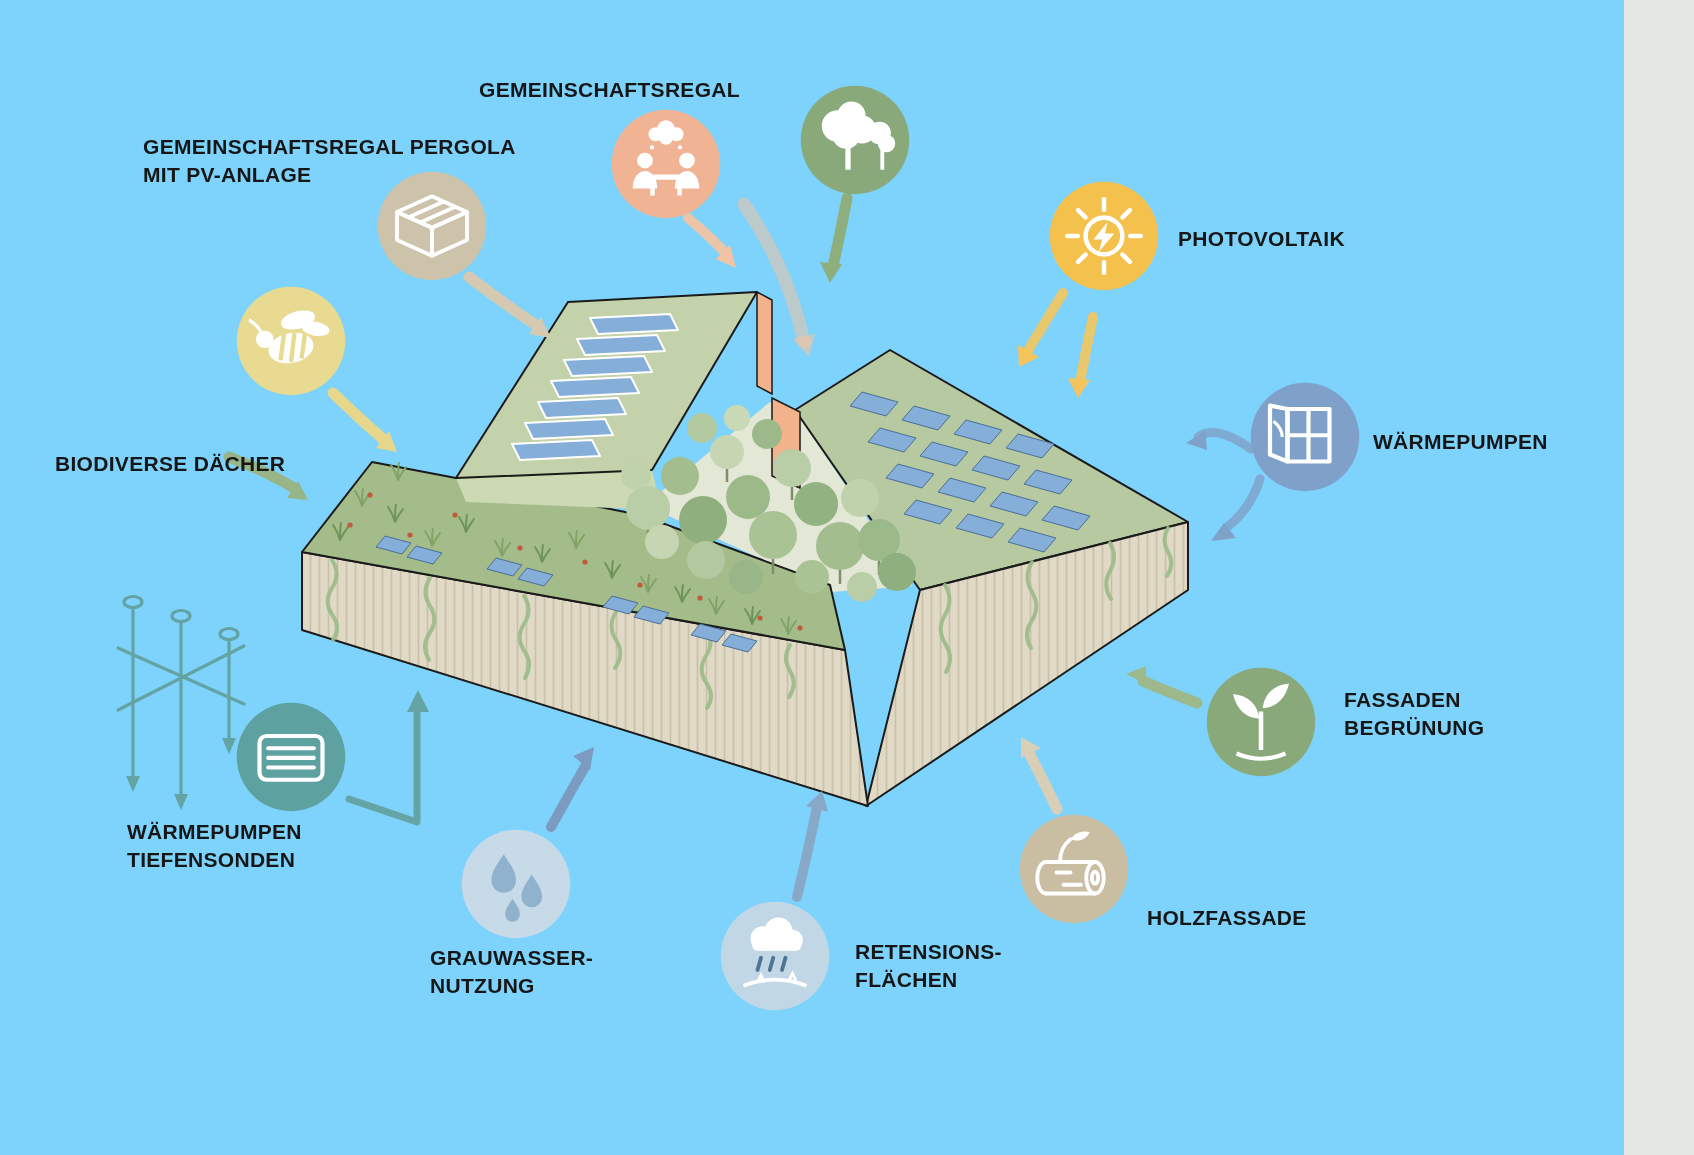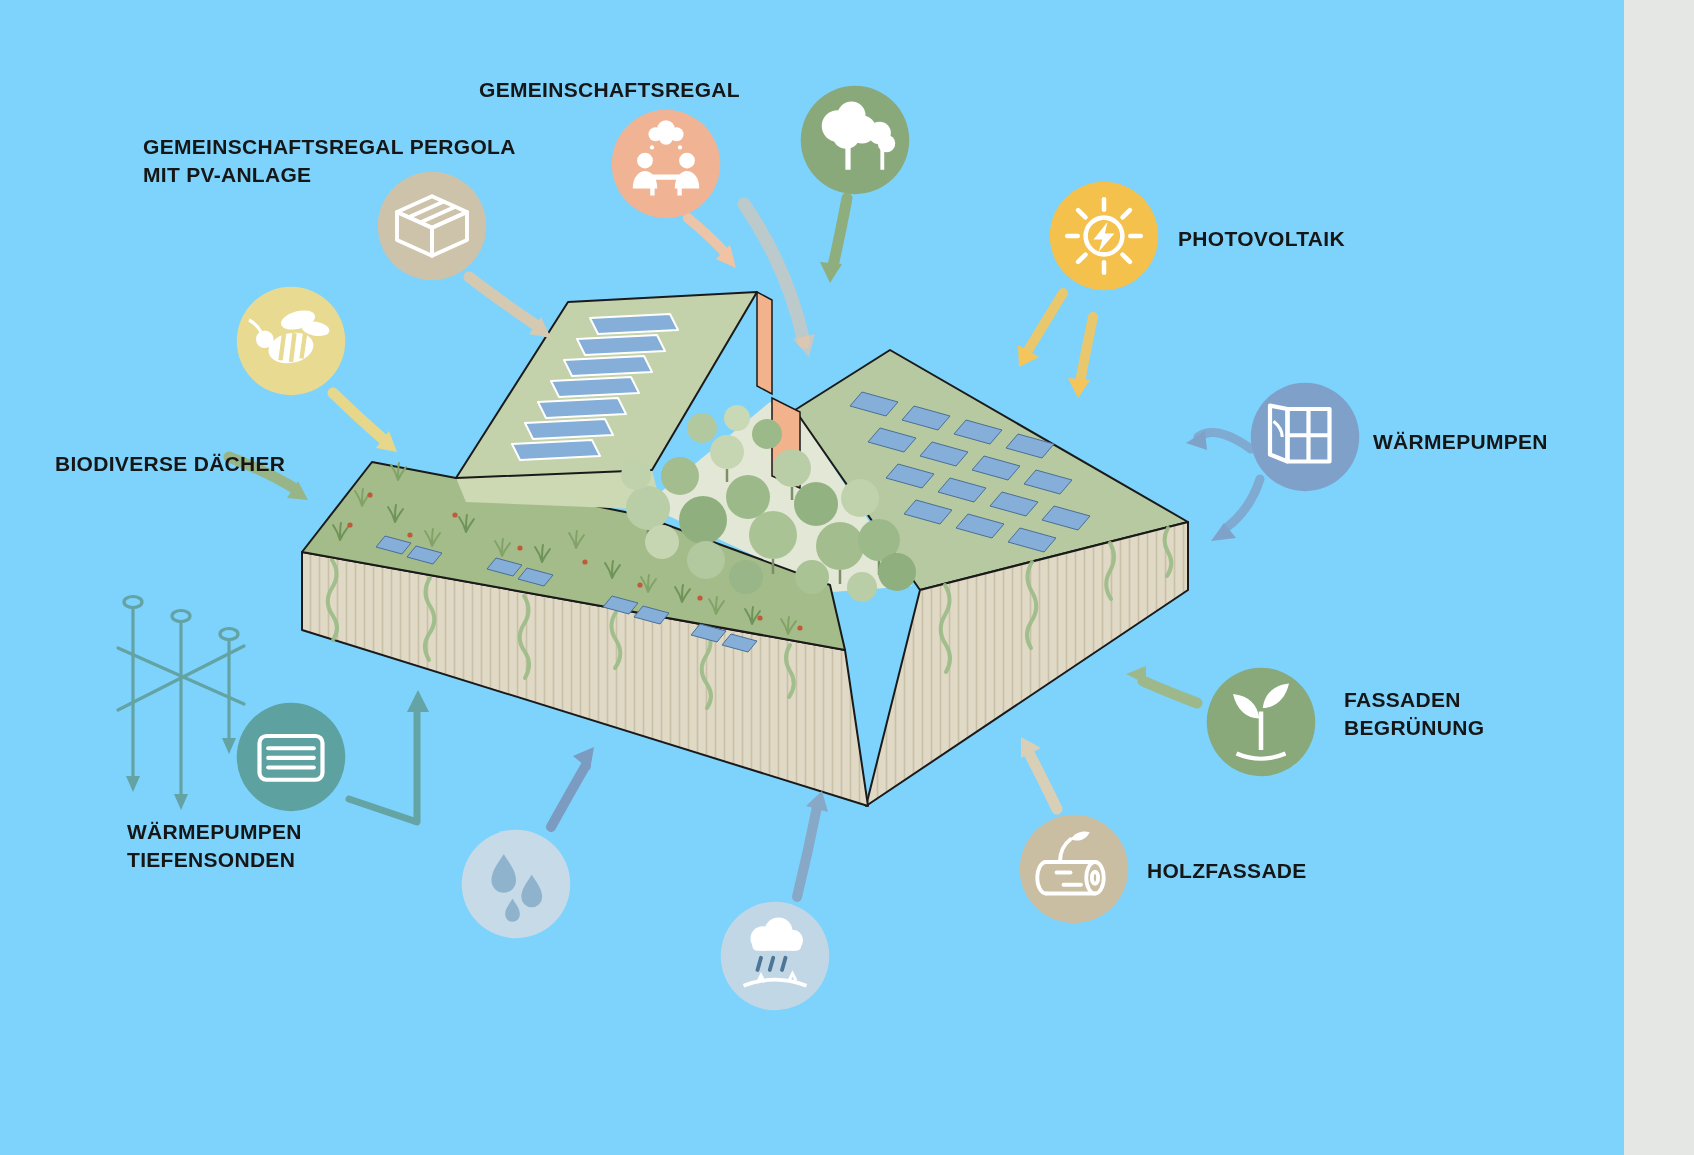--- a/index.html
+++ b/index.html
@@ -389,15 +389,19 @@
   <div class="feature-label" style="left:479px;top:76px">GEMEINSCHAFTSREGAL</div>
   <div class="feature-label" style="left:143px;top:133px">GEMEINSCHAFTSREGAL PERGOLA
 MIT PV-ANLAGE</div>
   <div class="feature-label" style="left:55px;top:450px">BIODIVERSE DÄCHER</div>
   <div class="feature-label" style="left:1178px;top:225px">PHOTOVOLTAIK</div>
   <div class="feature-label" style="left:1373px;top:428px">WÄRMEPUMPEN</div>
   <div class="feature-label" style="left:1344px;top:686px">FASSADEN
 BEGRÜNUNG</div>
   <div class="feature-label" style="left:127px;top:818px">WÄRMEPUMPEN
 TIEFENSONDEN</div>
-  <div class="feature-label" style="left:1147px;top:857px">HOLZFASSADE</div>
+  <div class="feature-label" style="left:1147px;top:904px">HOLZFASSADE</div>
+  <div class="feature-label" style="left:430px;top:944px">GRAUWASSER-
+NUTZUNG</div>
+  <div class="feature-label" style="left:855px;top:938px">RETENSIONS-
+FLÄCHEN</div>
 
 </div>
 
 </body></html>

